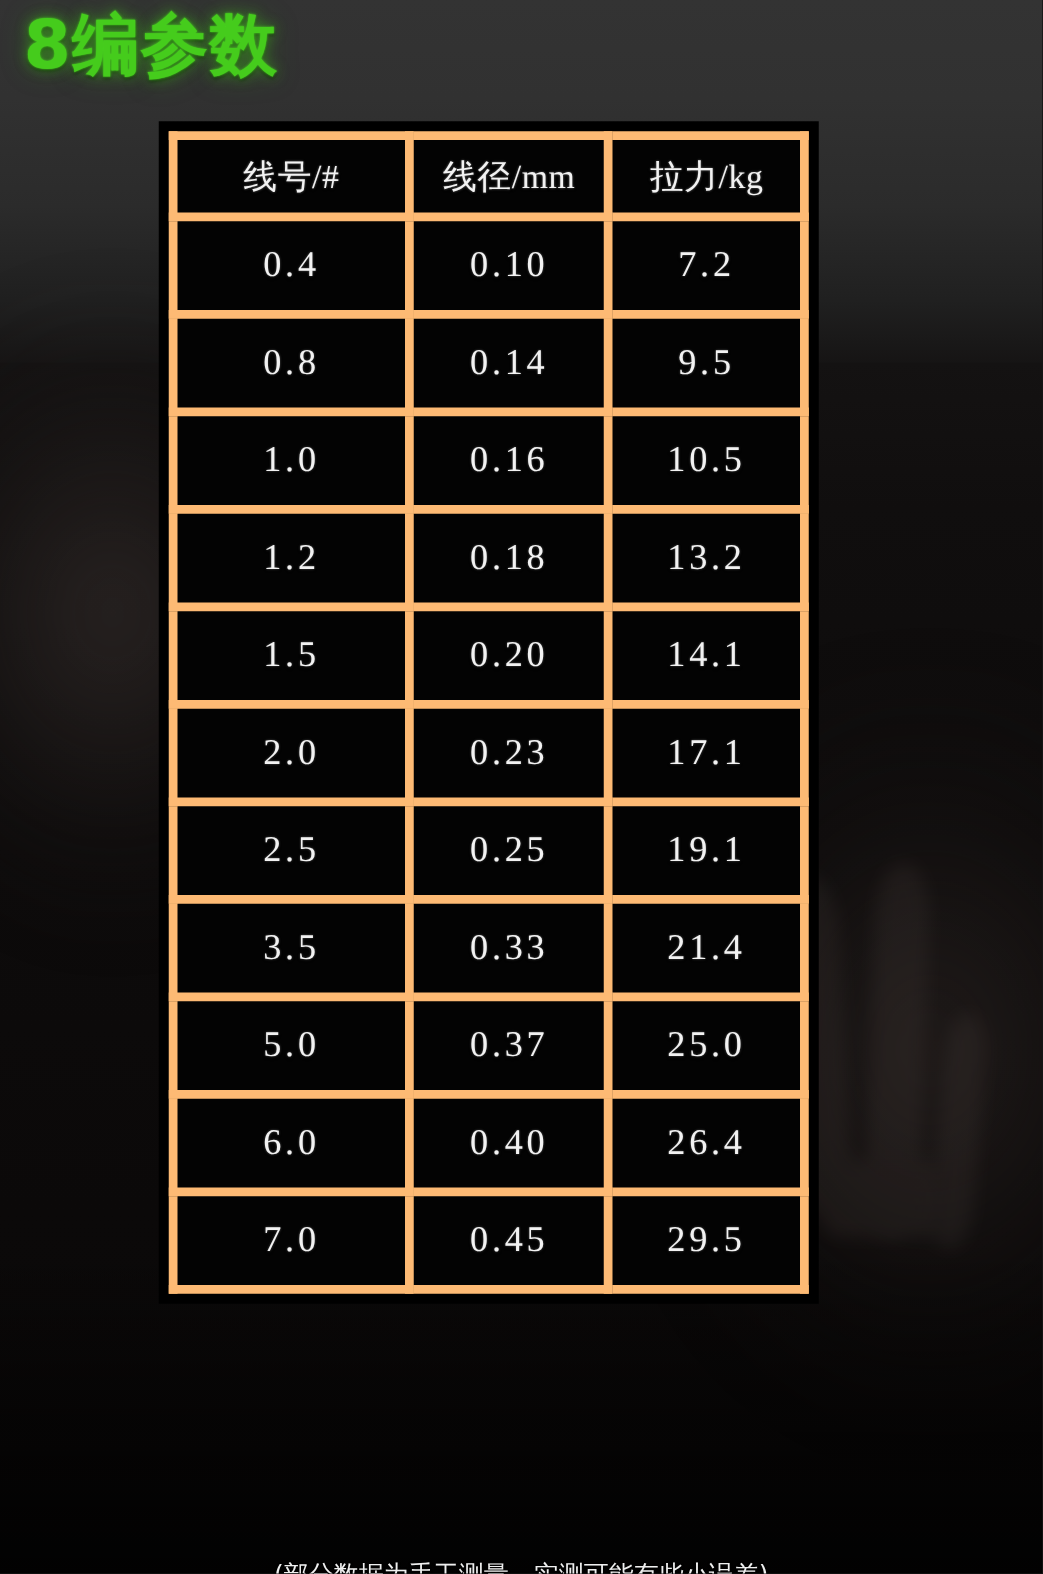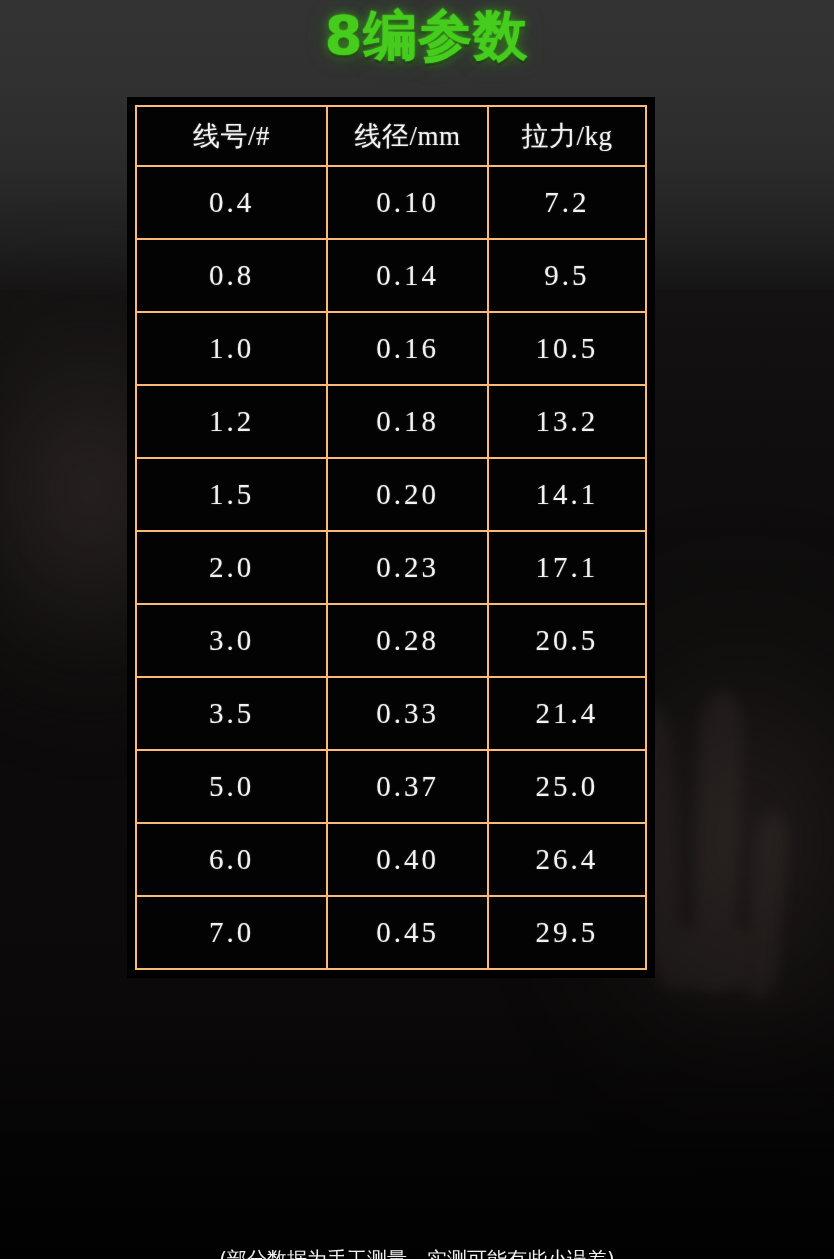--- a/index.html
+++ b/index.html
@@ -89,21 +89,21 @@
     left: 0; right: 0; bottom: 0;
     height: 260px;
     background: linear-gradient(180deg, rgba(0,0,0,0) 0%, rgba(0,0,0,0.55) 62%, rgba(0,0,0,0.85) 100%);
   }
 
   
   .title-wrap {
     position: absolute;
     left: 0; right: 0;
     top: 8px;
-    text-align: center;
+    text-align: left;
     z-index: 5;
     margin-left: 19px;
   }
   .title {
     display: inline-block;
     font-family: "DejaVu Sans", "Liberation Sans", sans-serif;
     font-weight: 700;
     font-size: 54px;
     line-height: 1.05;
     letter-spacing: 1px;
@@ -131,21 +131,21 @@
     border-collapse: collapse;
     table-layout: fixed;
     background: #040404;
   }
   table.spec col.c1 { width: 37.5%; }
   table.spec col.c2 { width: 31.5%; }
   table.spec col.c3 { width: 31.0%; }
 
   table.spec th,
   table.spec td {
-    border: 2px solid #fdba74;
+    border: 7px solid #fdba74;
     text-align: center;
     color: #f2f2f2;
     background: #030303;
     padding: 0;
   }
   table.spec th {
     height: 58px;
     font-weight: 400;
     font-size: 27px;
     letter-spacing: 0.5px;
@@ -236,23 +236,23 @@
             <td>1.5</td>
             <td>0.20</td>
             <td>14.1</td>
           </tr>
           <tr>
             <td>2.0</td>
             <td>0.23</td>
             <td>17.1</td>
           </tr>
           <tr>
-            <td>3.0</td>
-            <td>0.28</td>
-            <td>20.5</td>
+            <td>2.5</td>
+            <td>0.25</td>
+            <td>19.1</td>
           </tr>
           <tr>
             <td>3.5</td>
             <td>0.33</td>
             <td>21.4</td>
           </tr>
           <tr>
             <td>5.0</td>
             <td>0.37</td>
             <td>25.0</td>

